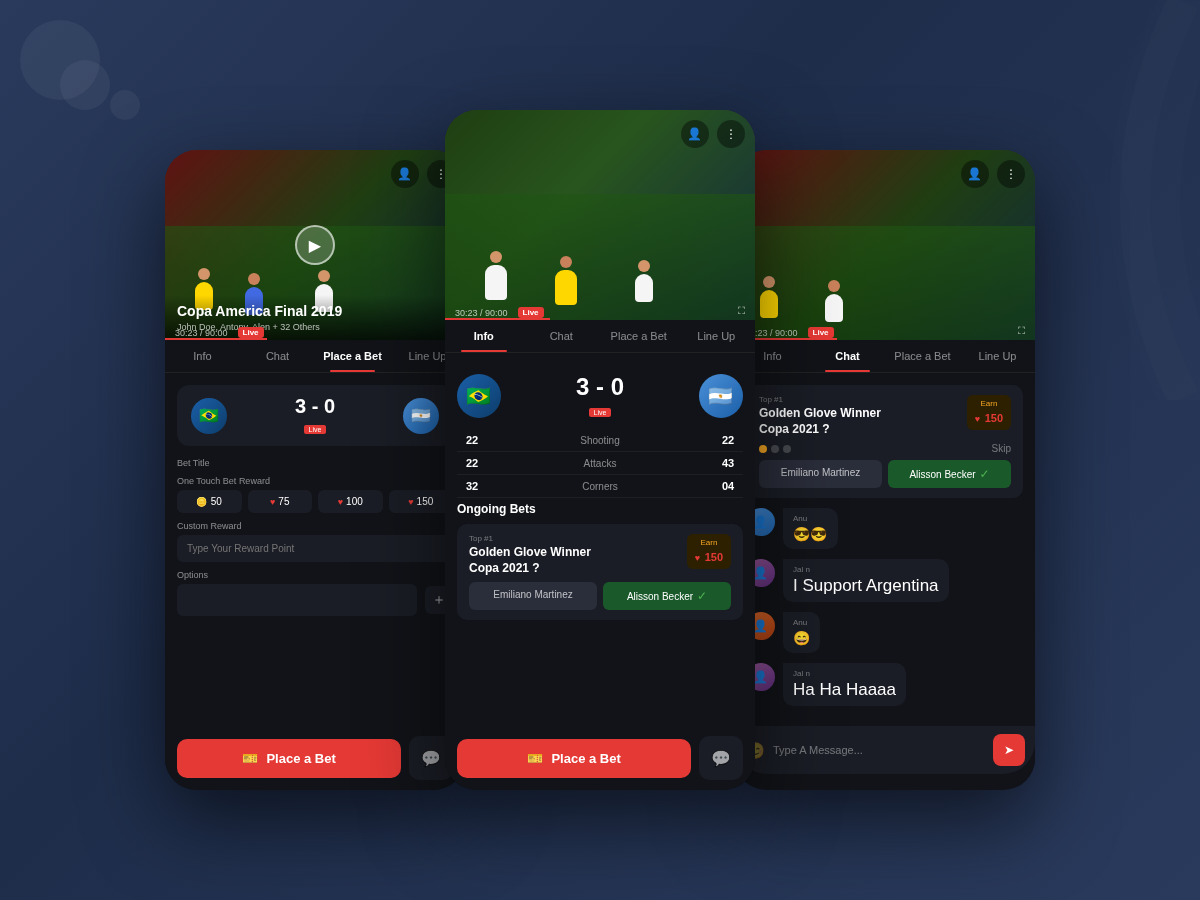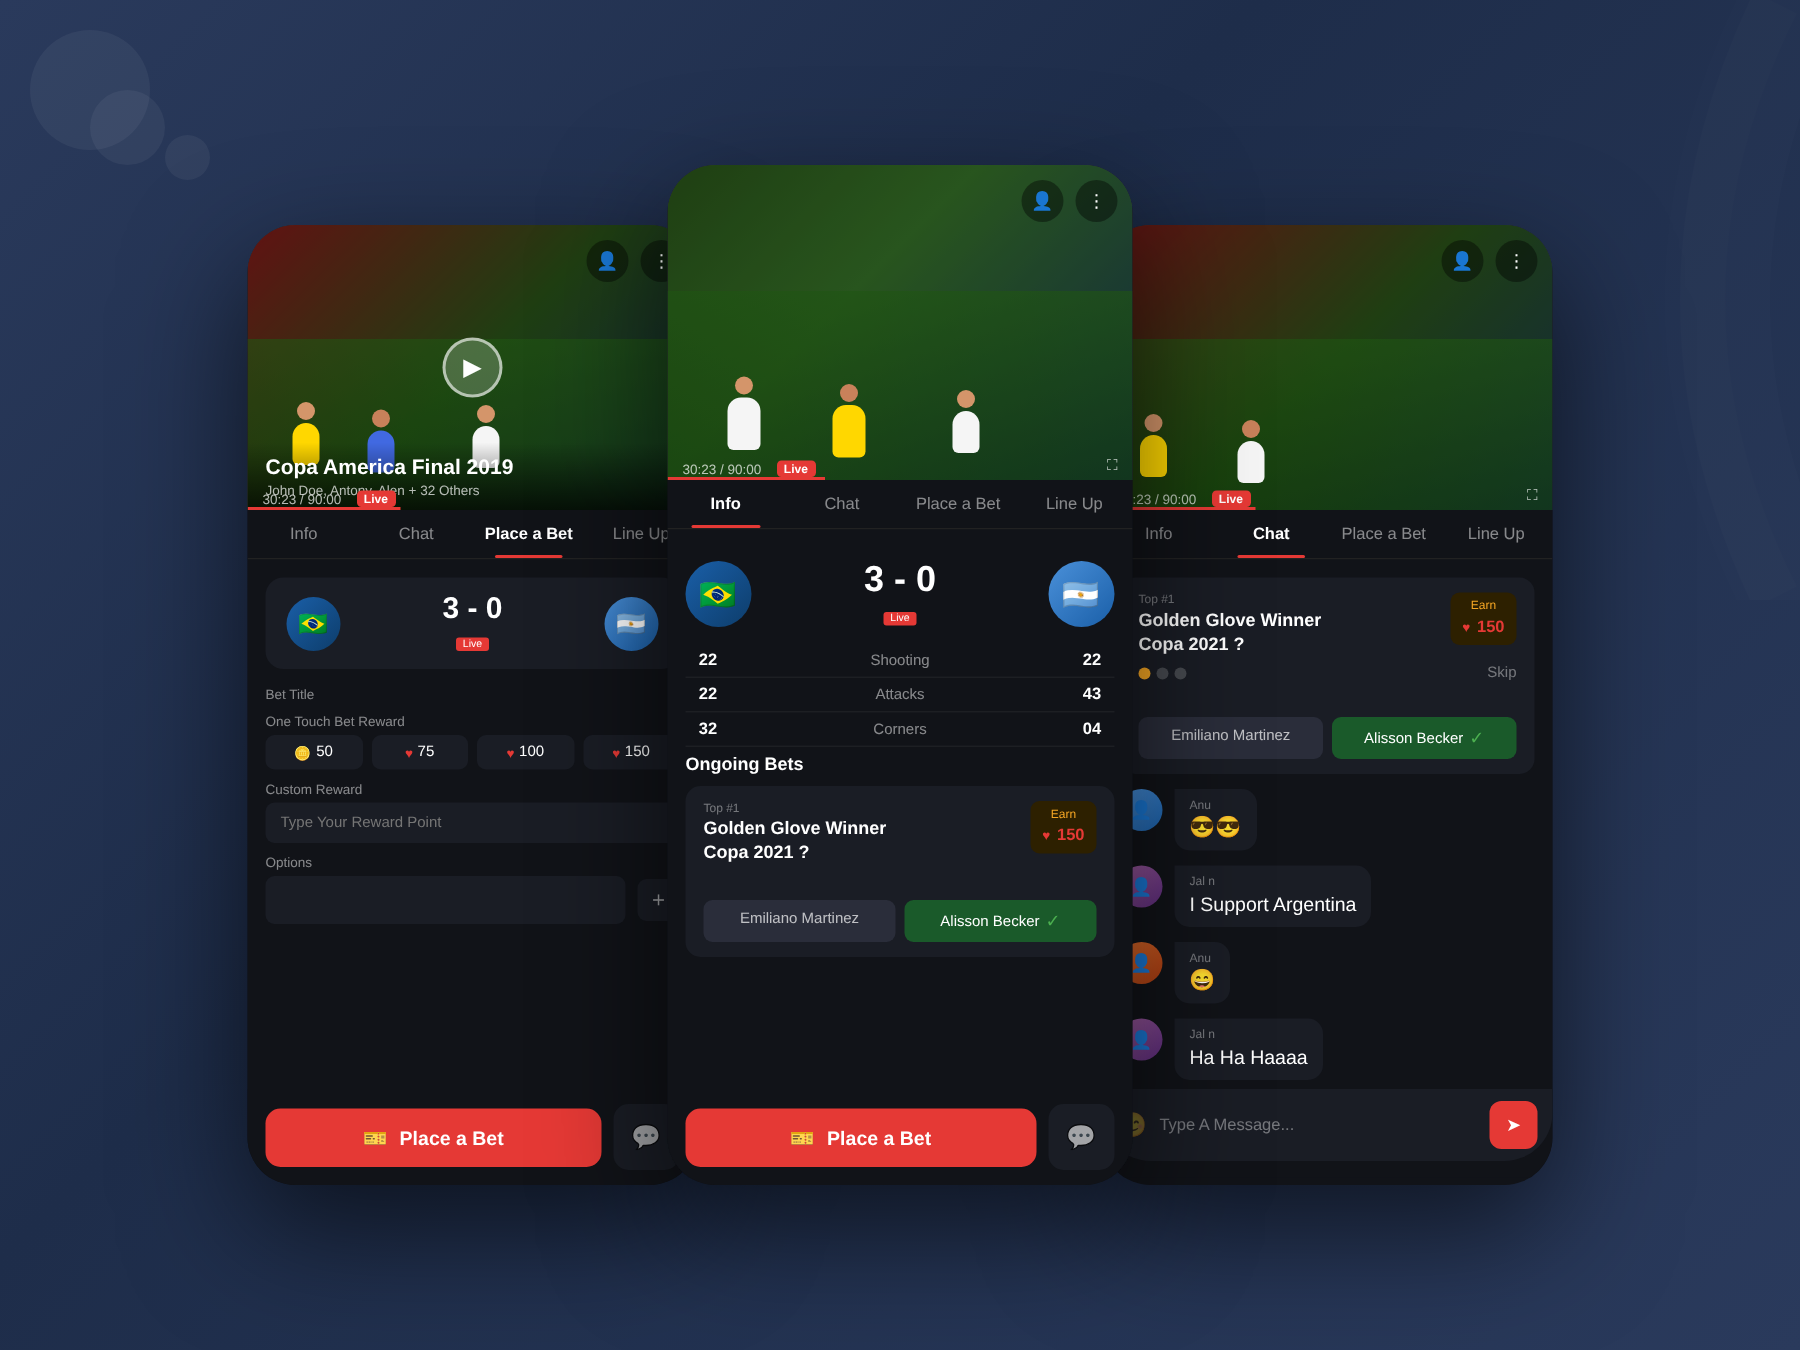--- a/index.html
+++ b/index.html
@@ -413,21 +413,21 @@
     .earn-value {
       color: #e53935;
       font-size: 11px;
       font-weight: 700;
     }
     .earn-heart { color: #e53935; font-size: 9px; }
 
     .bet-options {
       display: flex;
       gap: 6px;
-      margin-top: 24px;
+      margin-top: 6px;
       justify-content: flex-end;
     }
     .bet-option {
       flex: 1;
       background: #2a2d3a;
       border-radius: 6px;
       padding: 7px;
       text-align: center;
       color: rgba(255,255,255,0.7);
       font-size: 10px;
@@ -472,21 +472,21 @@
       padding: 6px 10px;
     }
     .chat-name {
       color: rgba(255,255,255,0.4);
       font-size: 8px;
       display: block;
       margin-bottom: 2px;
     }
     .chat-text {
       color: white;
-      font-size: 13px;
+      font-size: 17px;
     }
     .emoji-text {
       font-size: 14px;
     }
 
     .skip-row {
       display: flex;
       justify-content: space-between;
       align-items: center;
       margin-bottom: 6px;

